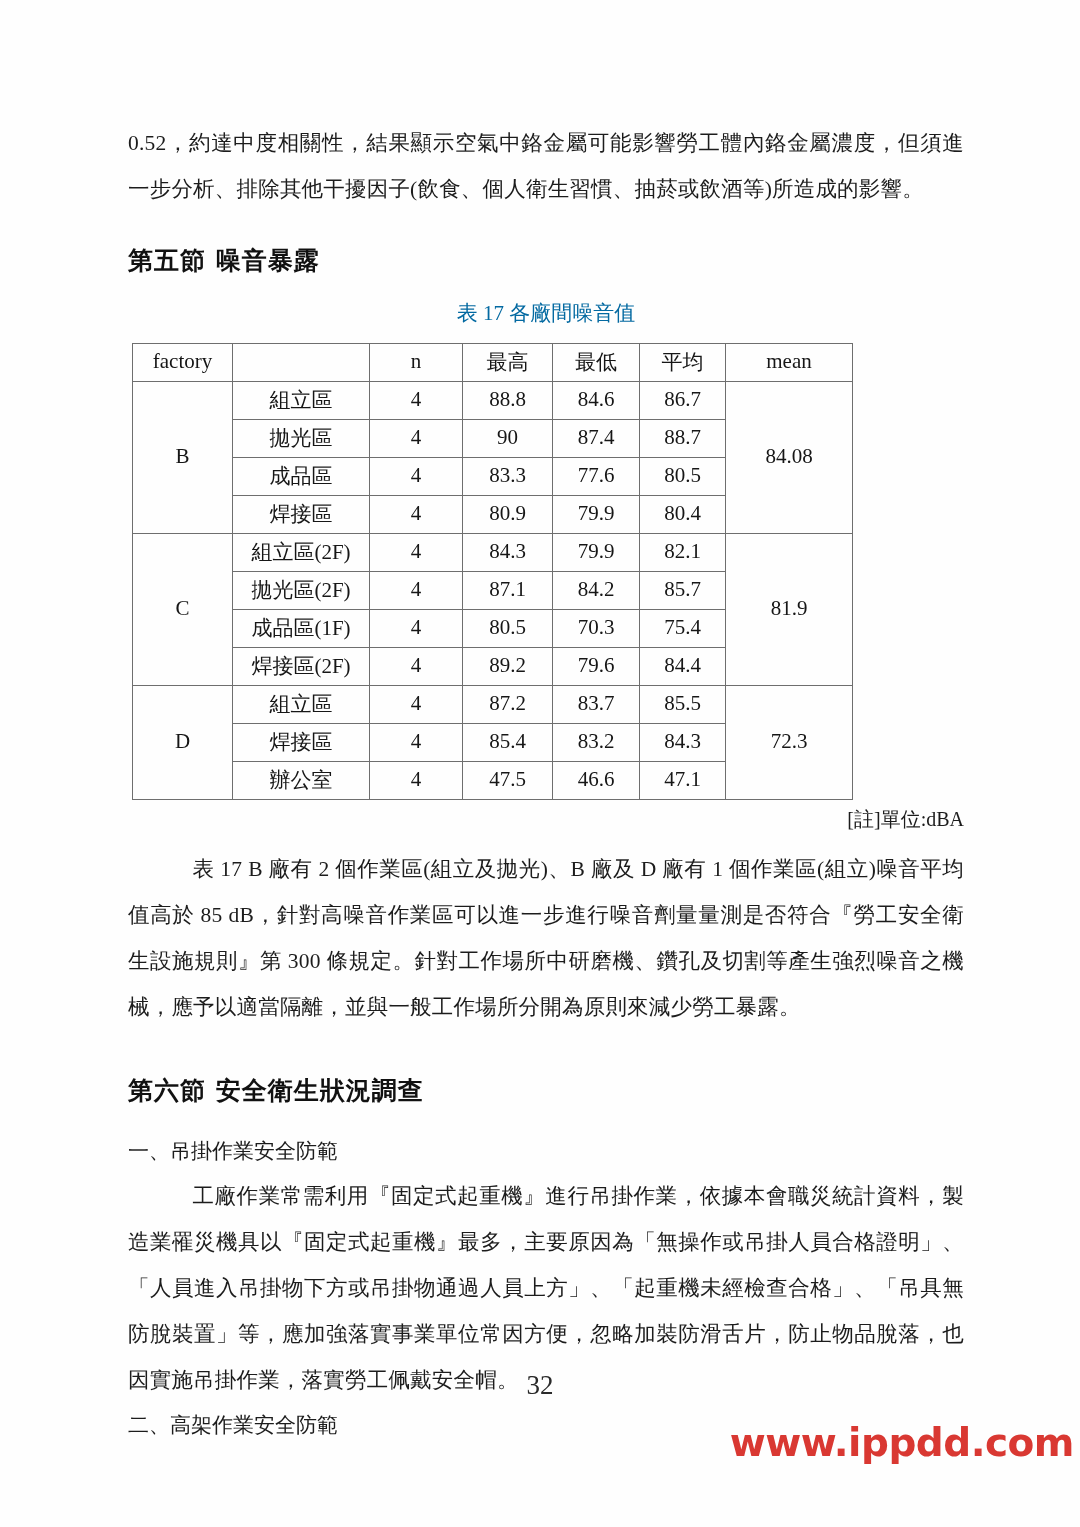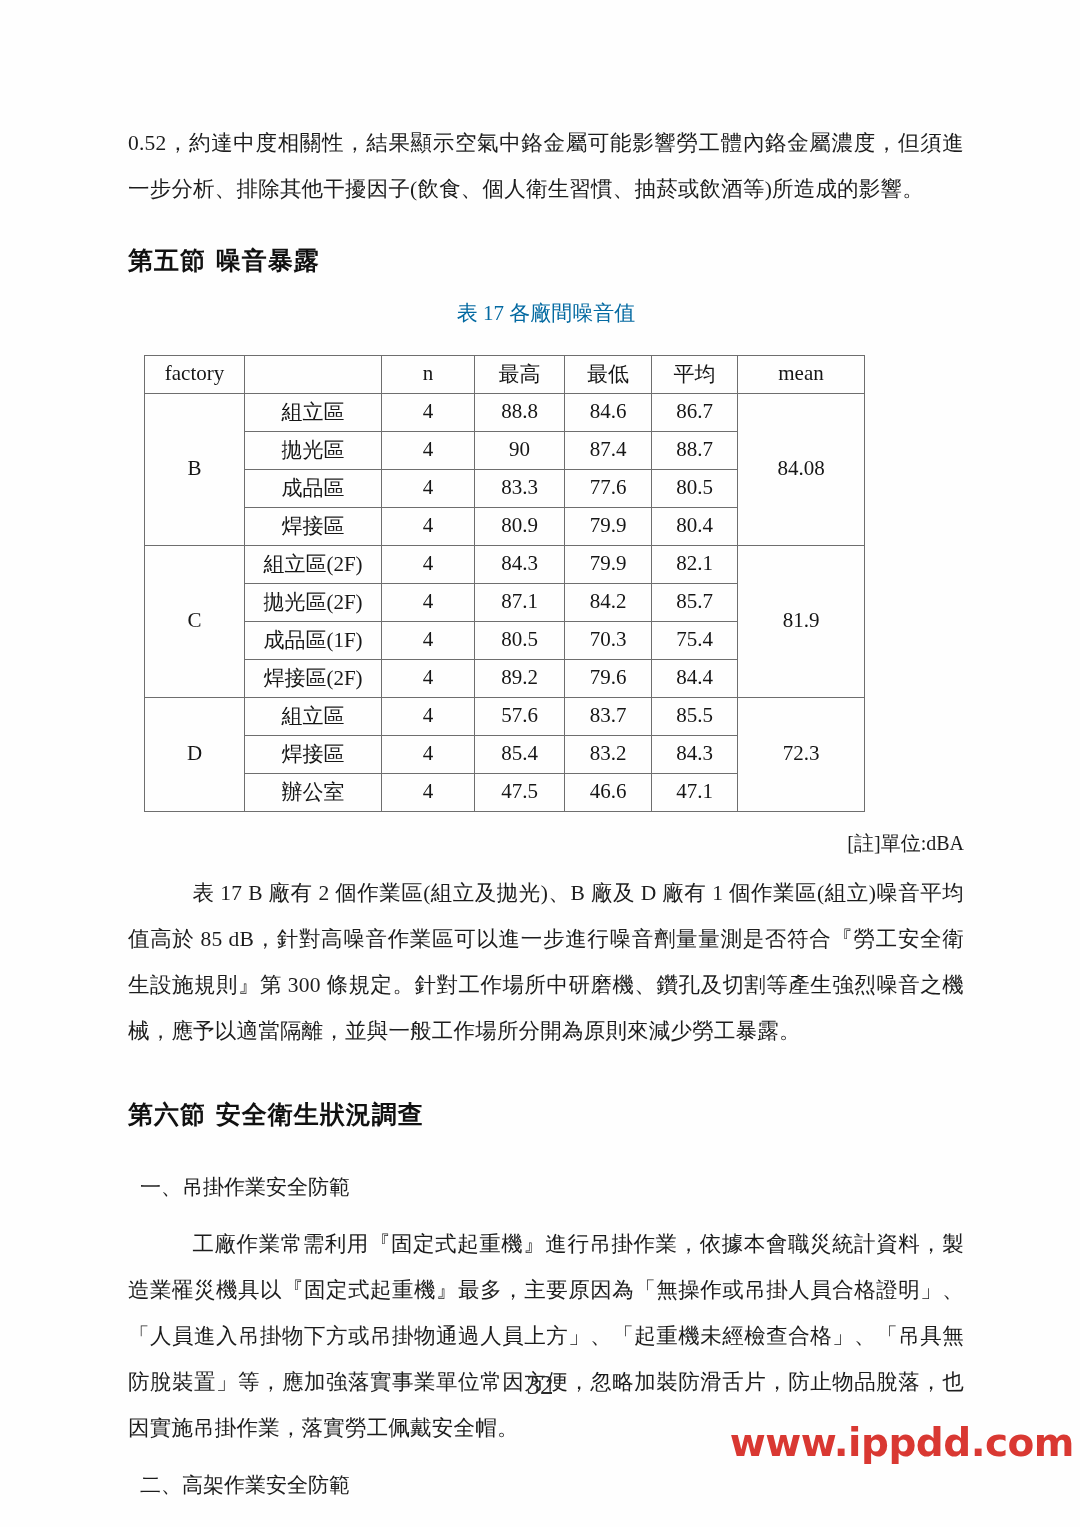--- a/index.html
+++ b/index.html
@@ -45,36 +45,36 @@
     font-weight: bold;
     font-size: 25px;
     letter-spacing: 1px;
     color: #111111;
     margin: 0;
   }
   .subheading {
     font-size: 21px;
     line-height: 44px;
     color: #1c1c1c;
-    margin: 12px;
+    margin: 0;
   }
 
   
   .table-title {
     text-align: center;
     font-size: 21px;
     color: #0369a1;
     margin: 0;
   }
 
   
   .noise-table {
     border-collapse: collapse;
     width: 720px;
-    margin: 16px;
+    margin: 4px;
     table-layout: fixed;
   }
   .noise-table td, .noise-table th {
     border: 1.2px solid #6e6e6e;
     text-align: center;
     vertical-align: middle;
     font-size: 21px;
     font-weight: normal;
     padding: 2px 0 4px 0;
     height: 31px;
@@ -223,21 +223,21 @@
             <td>焊接區(2F)</td>
             <td>4</td>
             <td>89.2</td>
             <td>79.6</td>
             <td>84.4</td>
           </tr>
           <tr>
             <td rowspan="3">D</td>
             <td>組立區</td>
             <td>4</td>
-            <td>57.6</td>
+            <td>87.2</td>
             <td>83.7</td>
             <td>85.5</td>
             <td rowspan="3">72.3</td>
           </tr>
           <tr>
             <td>焊接區</td>
             <td>4</td>
             <td>85.4</td>
             <td>83.2</td>
             <td>84.3</td>

